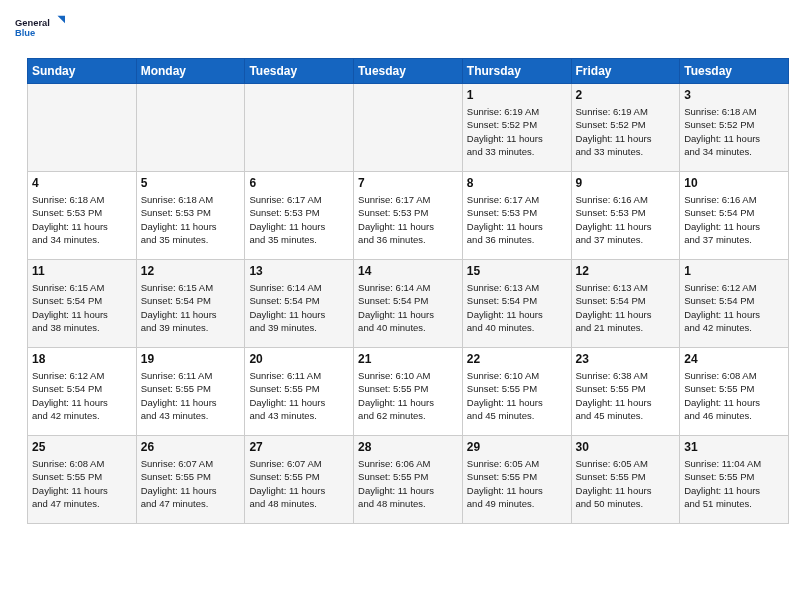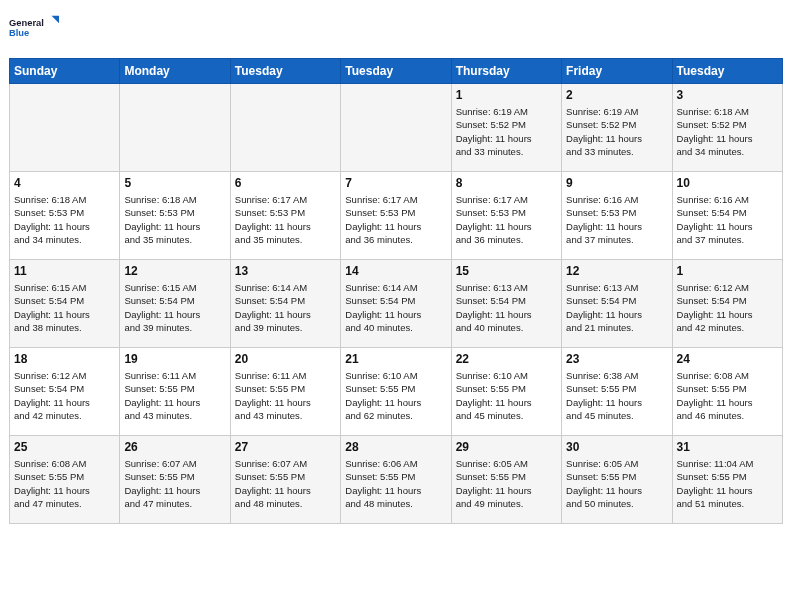--- a/index.html
+++ b/index.html
@@ -6,21 +6,21 @@
     body {
       width: 792px;
       height: 612px;
       font-family: Arial, sans-serif;
       background: #fff;
       overflow: hidden;
     }
     .page {
       width: 792px;
       height: 612px;
-      padding: 10px 9px;
+      padding: 10px 15px;
     }
     .header {
       display: flex;
       justify-content: space-between;
       align-items: flex-start;
       margin-bottom: 8px;
     }
     .logo {
       display: flex;
       align-items: center;
@@ -35,20 +35,21 @@
       color: #1a1a2e;
     }
     .subtitle {
       font-size: 14px;
       color: #333;
     }
     .calendar {
       width: 100%;
       border-collapse: collapse;
       table-layout: fixed;
+      margin-left: 12px;
     }
     .calendar thead th {
       background: #1565c0;
       color: #fff;
       font-size: 12px;
       font-weight: bold;
       padding: 5px 4px;
       border: 1px solid #1155aa;
       text-align: left;
     }

